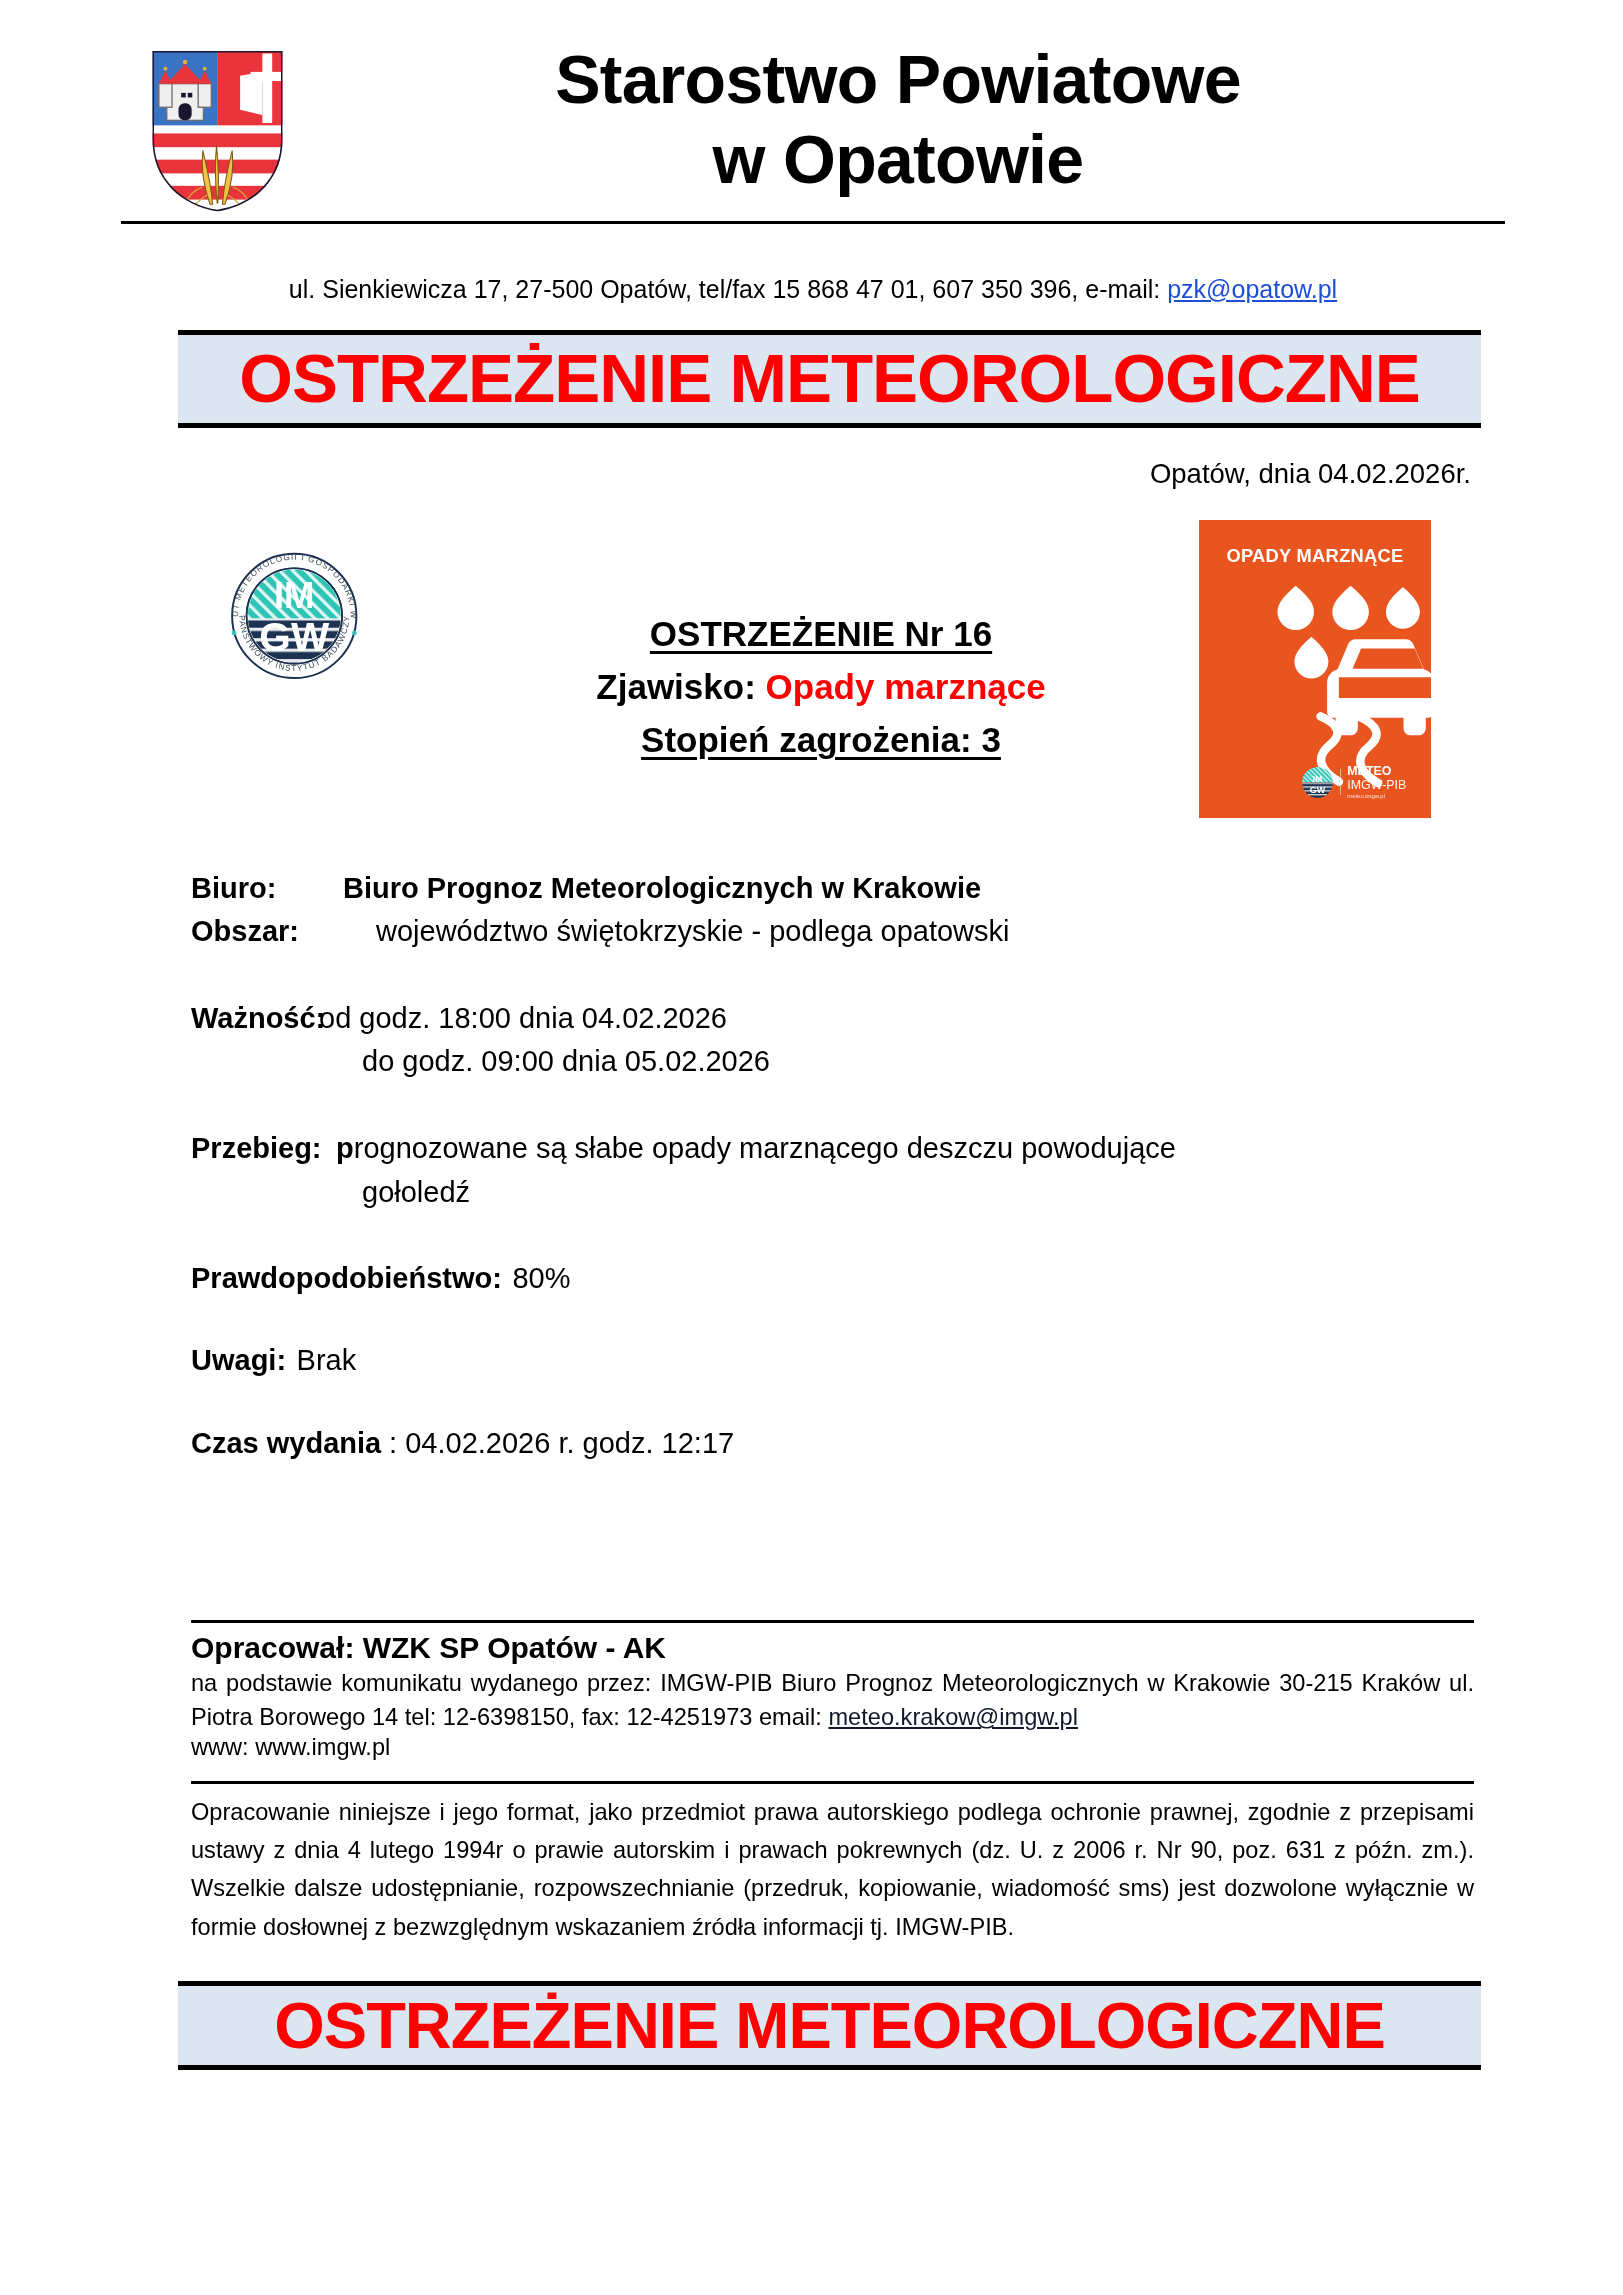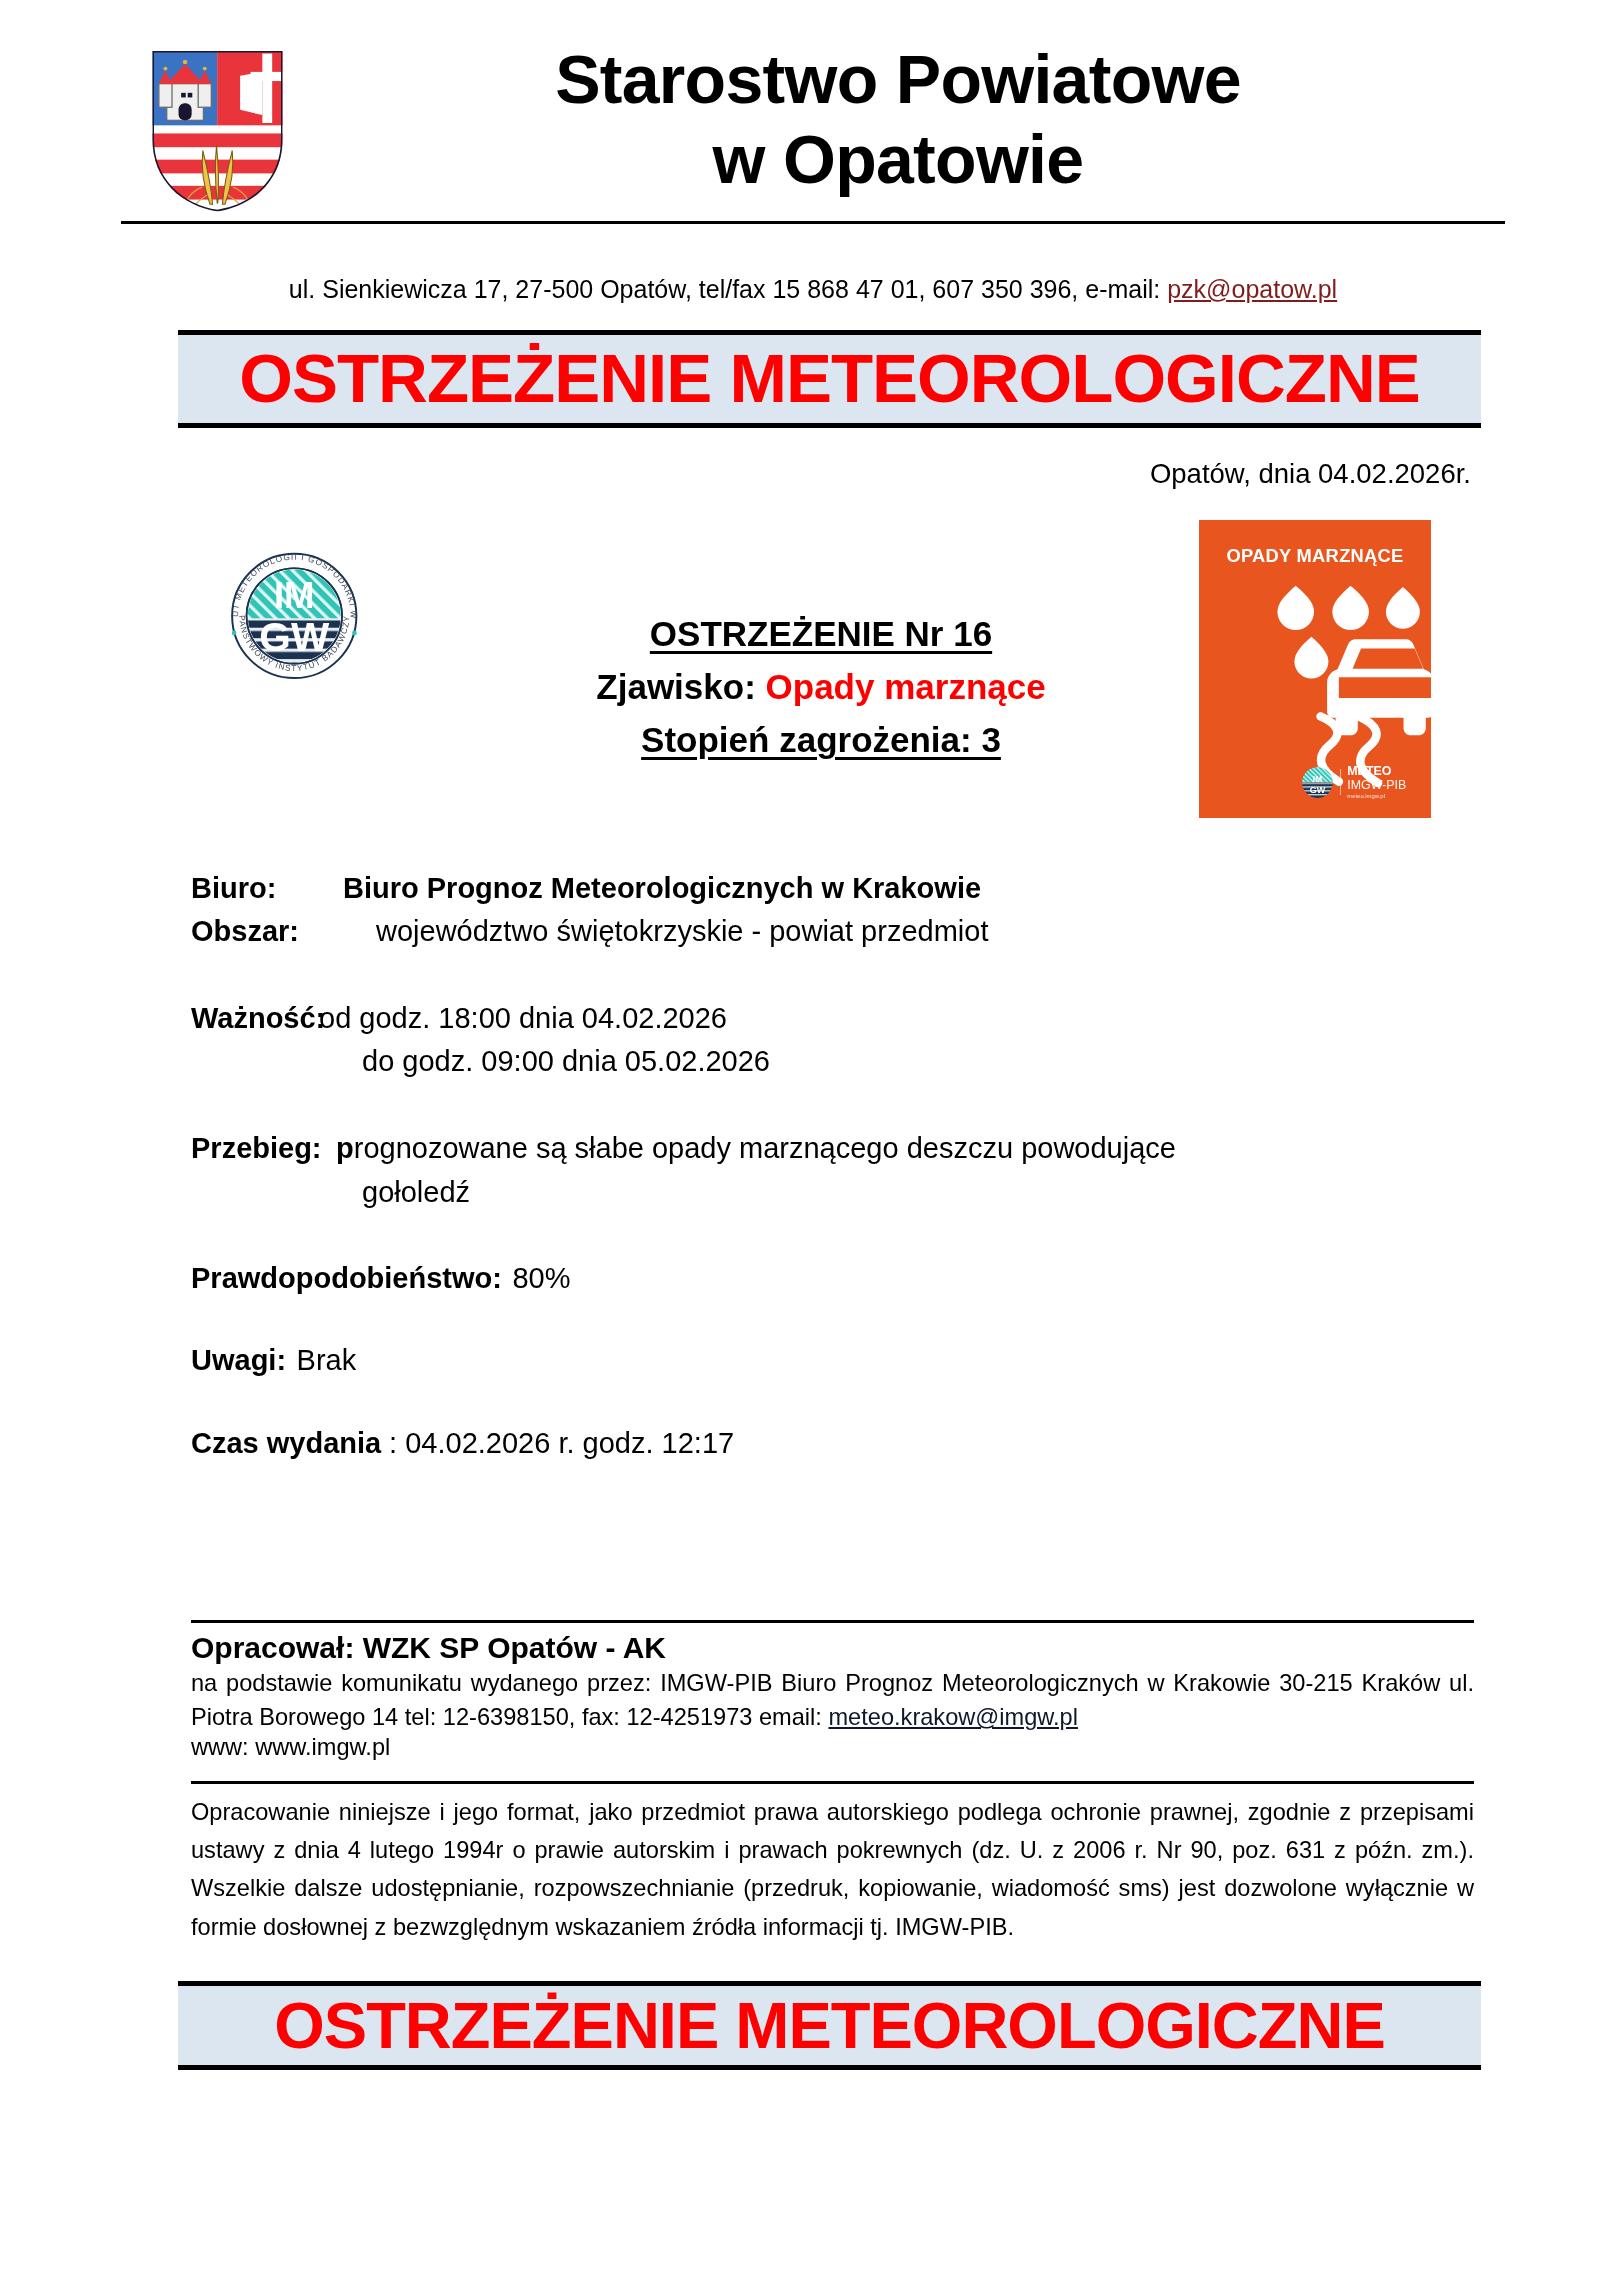--- a/index.html
+++ b/index.html
@@ -79,21 +79,21 @@
     position: absolute;
     left: 121px;
     top: 275px;
     width: 1384px;
     text-align: center;
     font-size: 25px;
     white-space: nowrap;
   }
   .addr .mail {
     text-decoration: underline;
-    color: #7f1d1d;
+    color: #1d4ed8;
   }
 
   
   .band {
     position: absolute;
     left: 178px;
     width: 1303px;
     background: #dce6f0;
     border-top: 5.2px solid #000000;
     border-bottom: 5.2px solid #000000;
@@ -505,21 +505,21 @@
 
   <div class="fields">
 
     <div class="frow r-biuro">
       <span class="flabel">Biuro:</span>
       <span class="fvalue bold">Biuro Prognoz Meteorologicznych w Krakowie</span>
     </div>
 
     <div class="frow r-obszar">
       <span class="flabel">Obszar:</span>
-      <span class="fvalue">województwo świętokrzyskie - powiat przedmiot</span>
+      <span class="fvalue">województwo świętokrzyskie - podlega opatowski</span>
     </div>
 
     <div class="frow r-waznosc">
       <span class="flabel">Ważność:</span>
       <span class="fvalue">od godz. 18:00 dnia 04.02.2026</span>
     </div>
     <div class="frow r-waznosc2">
       <span class="fvalue">do godz. 09:00 dnia 05.02.2026</span>
     </div>
 

